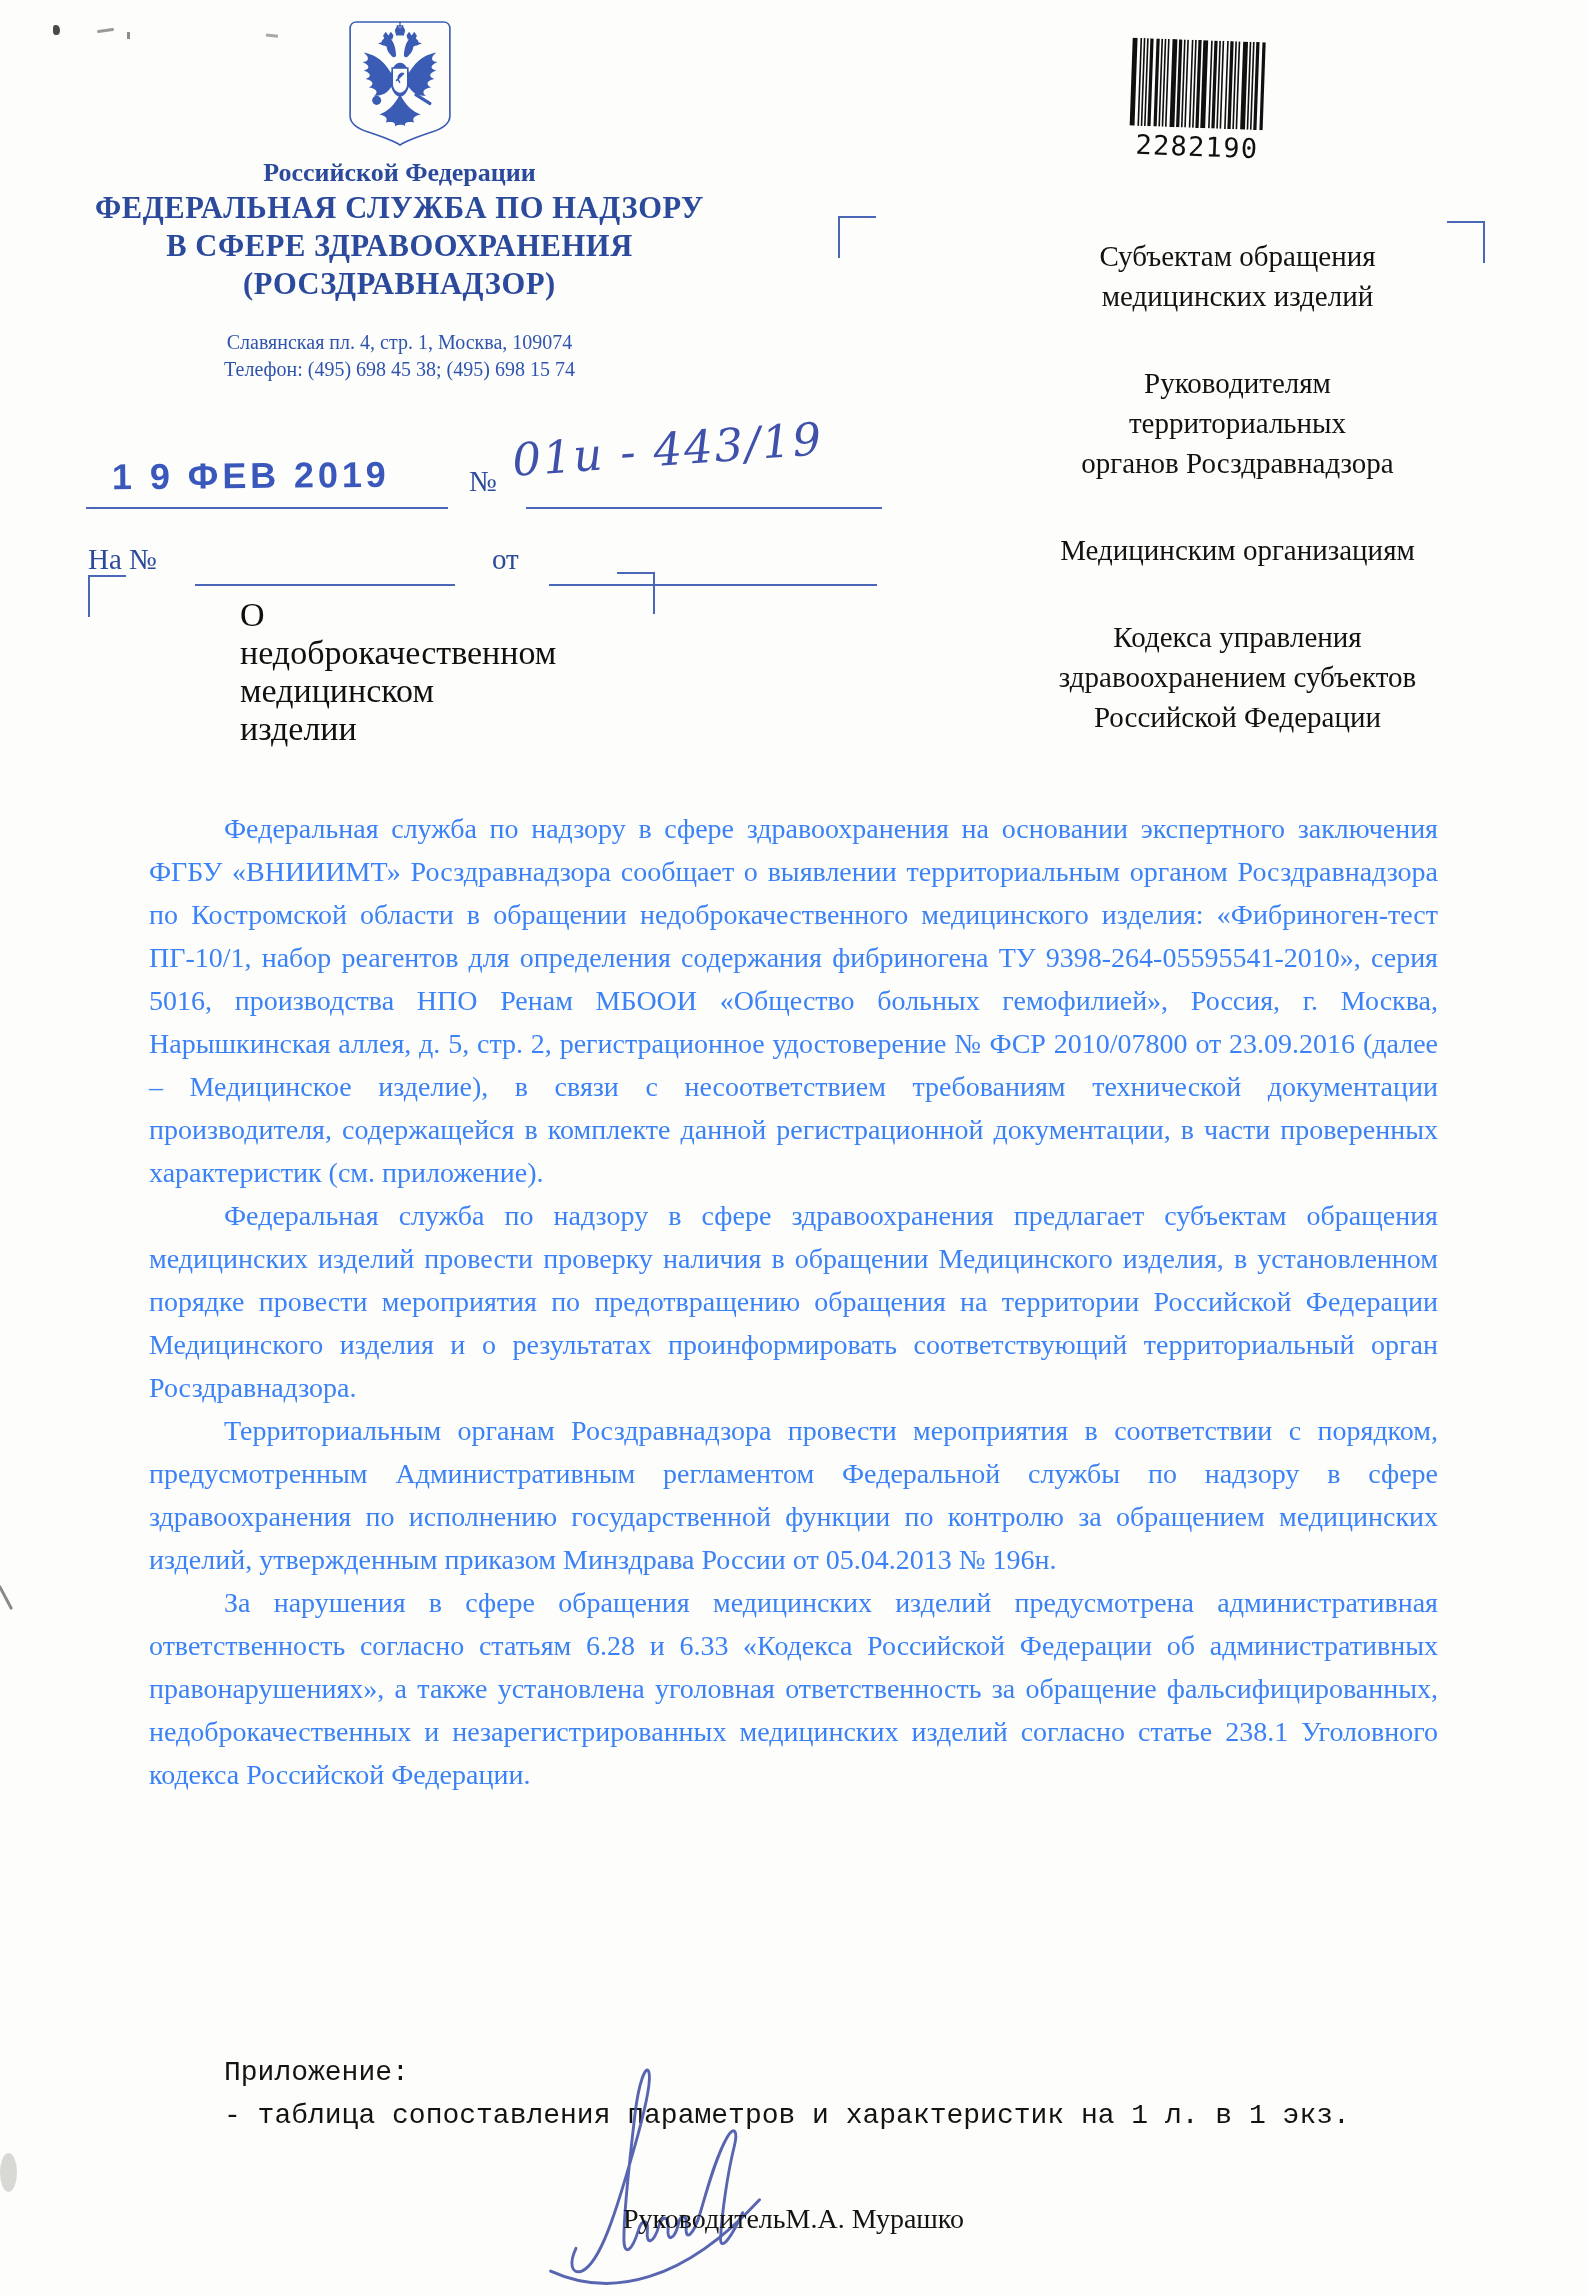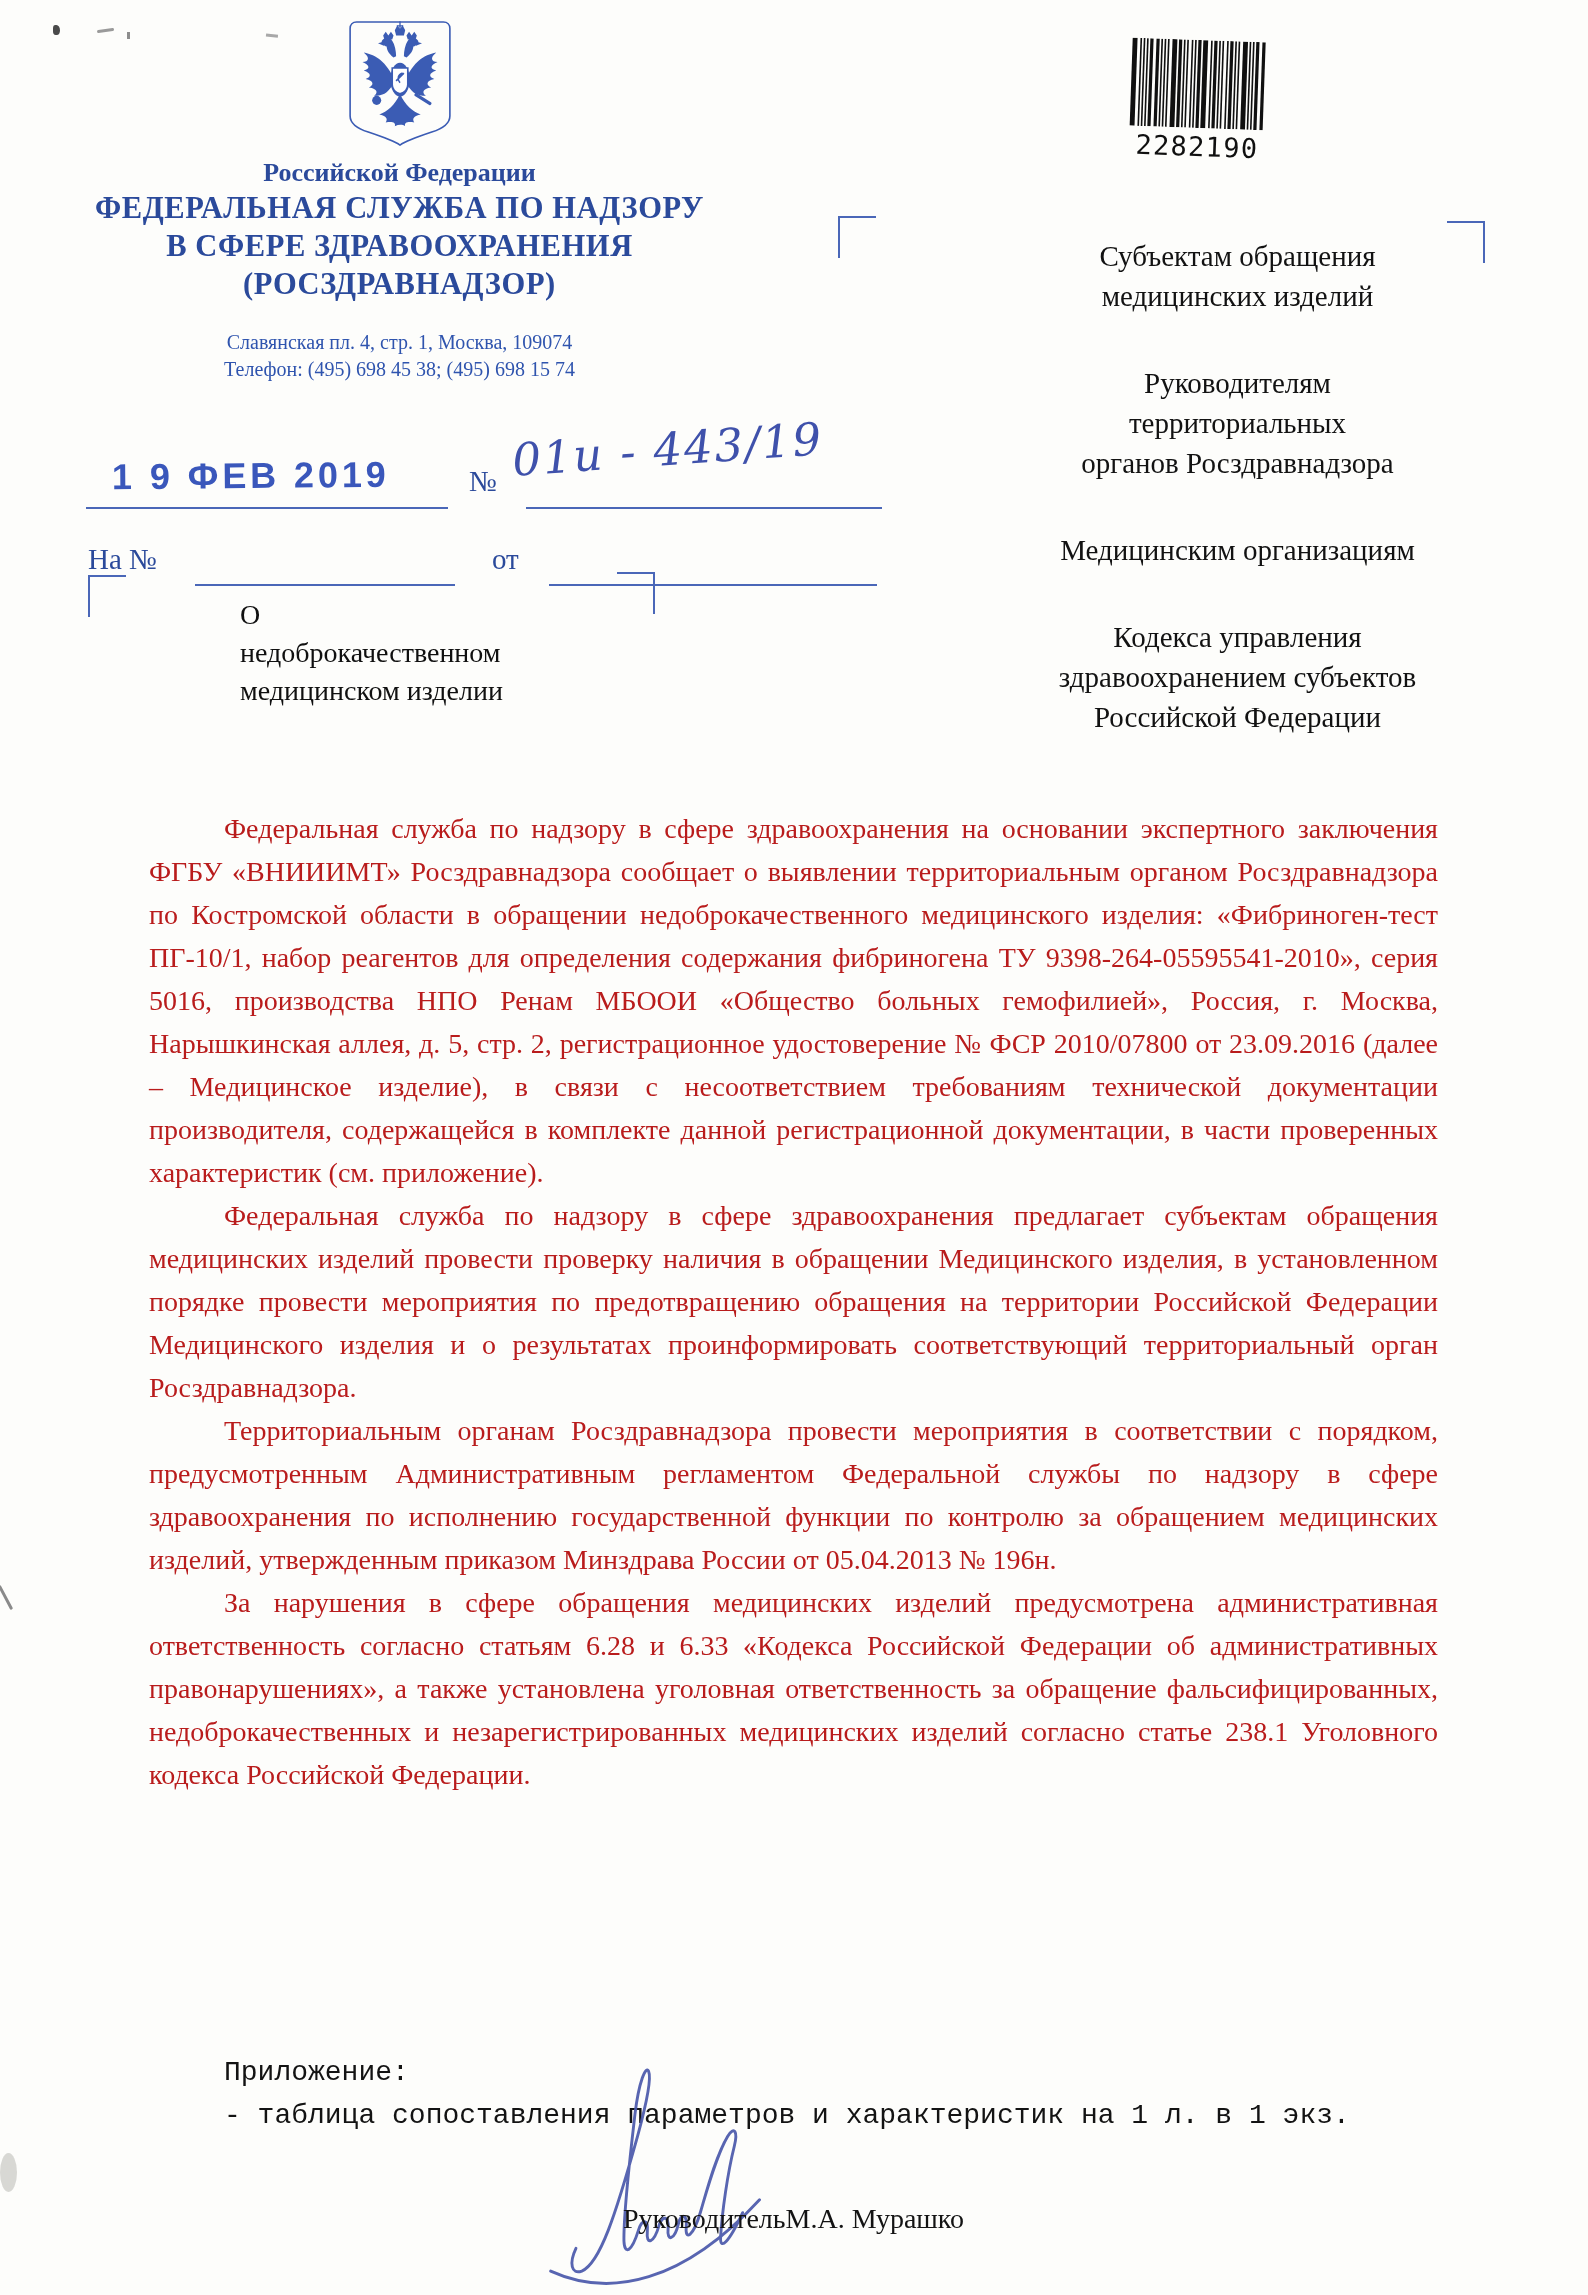--- a/index.html
+++ b/index.html
@@ -46,42 +46,42 @@
   .corner{position:absolute;height:40px;width:36px;}
   .corner.tl{border-top:2.6px solid #4a67b8;border-left:2.6px solid #4a67b8;}
   .corner.tr{border-top:2.6px solid #4a67b8;border-right:2.6px solid #4a67b8;}
   .c-subj-l{left:88px;top:575px;}
   .c-subj-r{left:617px;top:572px;}
   .c-rcpt-l{left:838px;top:216px;border-color:#3c56a8;}
   .c-rcpt-r{left:1447px;top:221px;border-color:#3c56a8;}
   
   .subject{
     position:absolute;left:240px;top:596px;width:279px;
-    font-size:28px;line-height:38px;color:#101010;
+    font-size:34px;line-height:38px;color:#101010;
   }
   
   .barcode{
     position:absolute;left:1129px;top:40px;width:139px;
     transform:rotate(2deg);text-align:center;
   }
   .barcode-num{
     font-family:"DejaVu Sans Mono",monospace;
     font-size:27px;letter-spacing:1.3px;color:#101010;margin-top:1.3px;
   }
   
   .recipients{
     position:absolute;left:929px;top:236px;width:617px;
     text-align:center;font-size:29px;line-height:40px;color:#121212;
   }
   .rcpt-group{margin-bottom:47px;}
   .rcpt-group:last-child{margin-bottom:0;}
   
   .body-text{
     position:absolute;left:149px;top:807px;width:1289px;
-    font-size:28px;line-height:43px;text-align:justify;color:#b91c1c;
+    font-size:28px;line-height:43px;text-align:justify;color:#3b82f6;
   }
   .body-text p{margin:0;text-indent:75px;}
   
   .attachment{
     position:absolute;left:149px;top:2051px;width:1289px;
     font-size:28px;line-height:43px;color:#131313;
   }
   .attachment div{text-indent:75px;font-family:Liberation Mono, monospace;}
   
   .footer{

